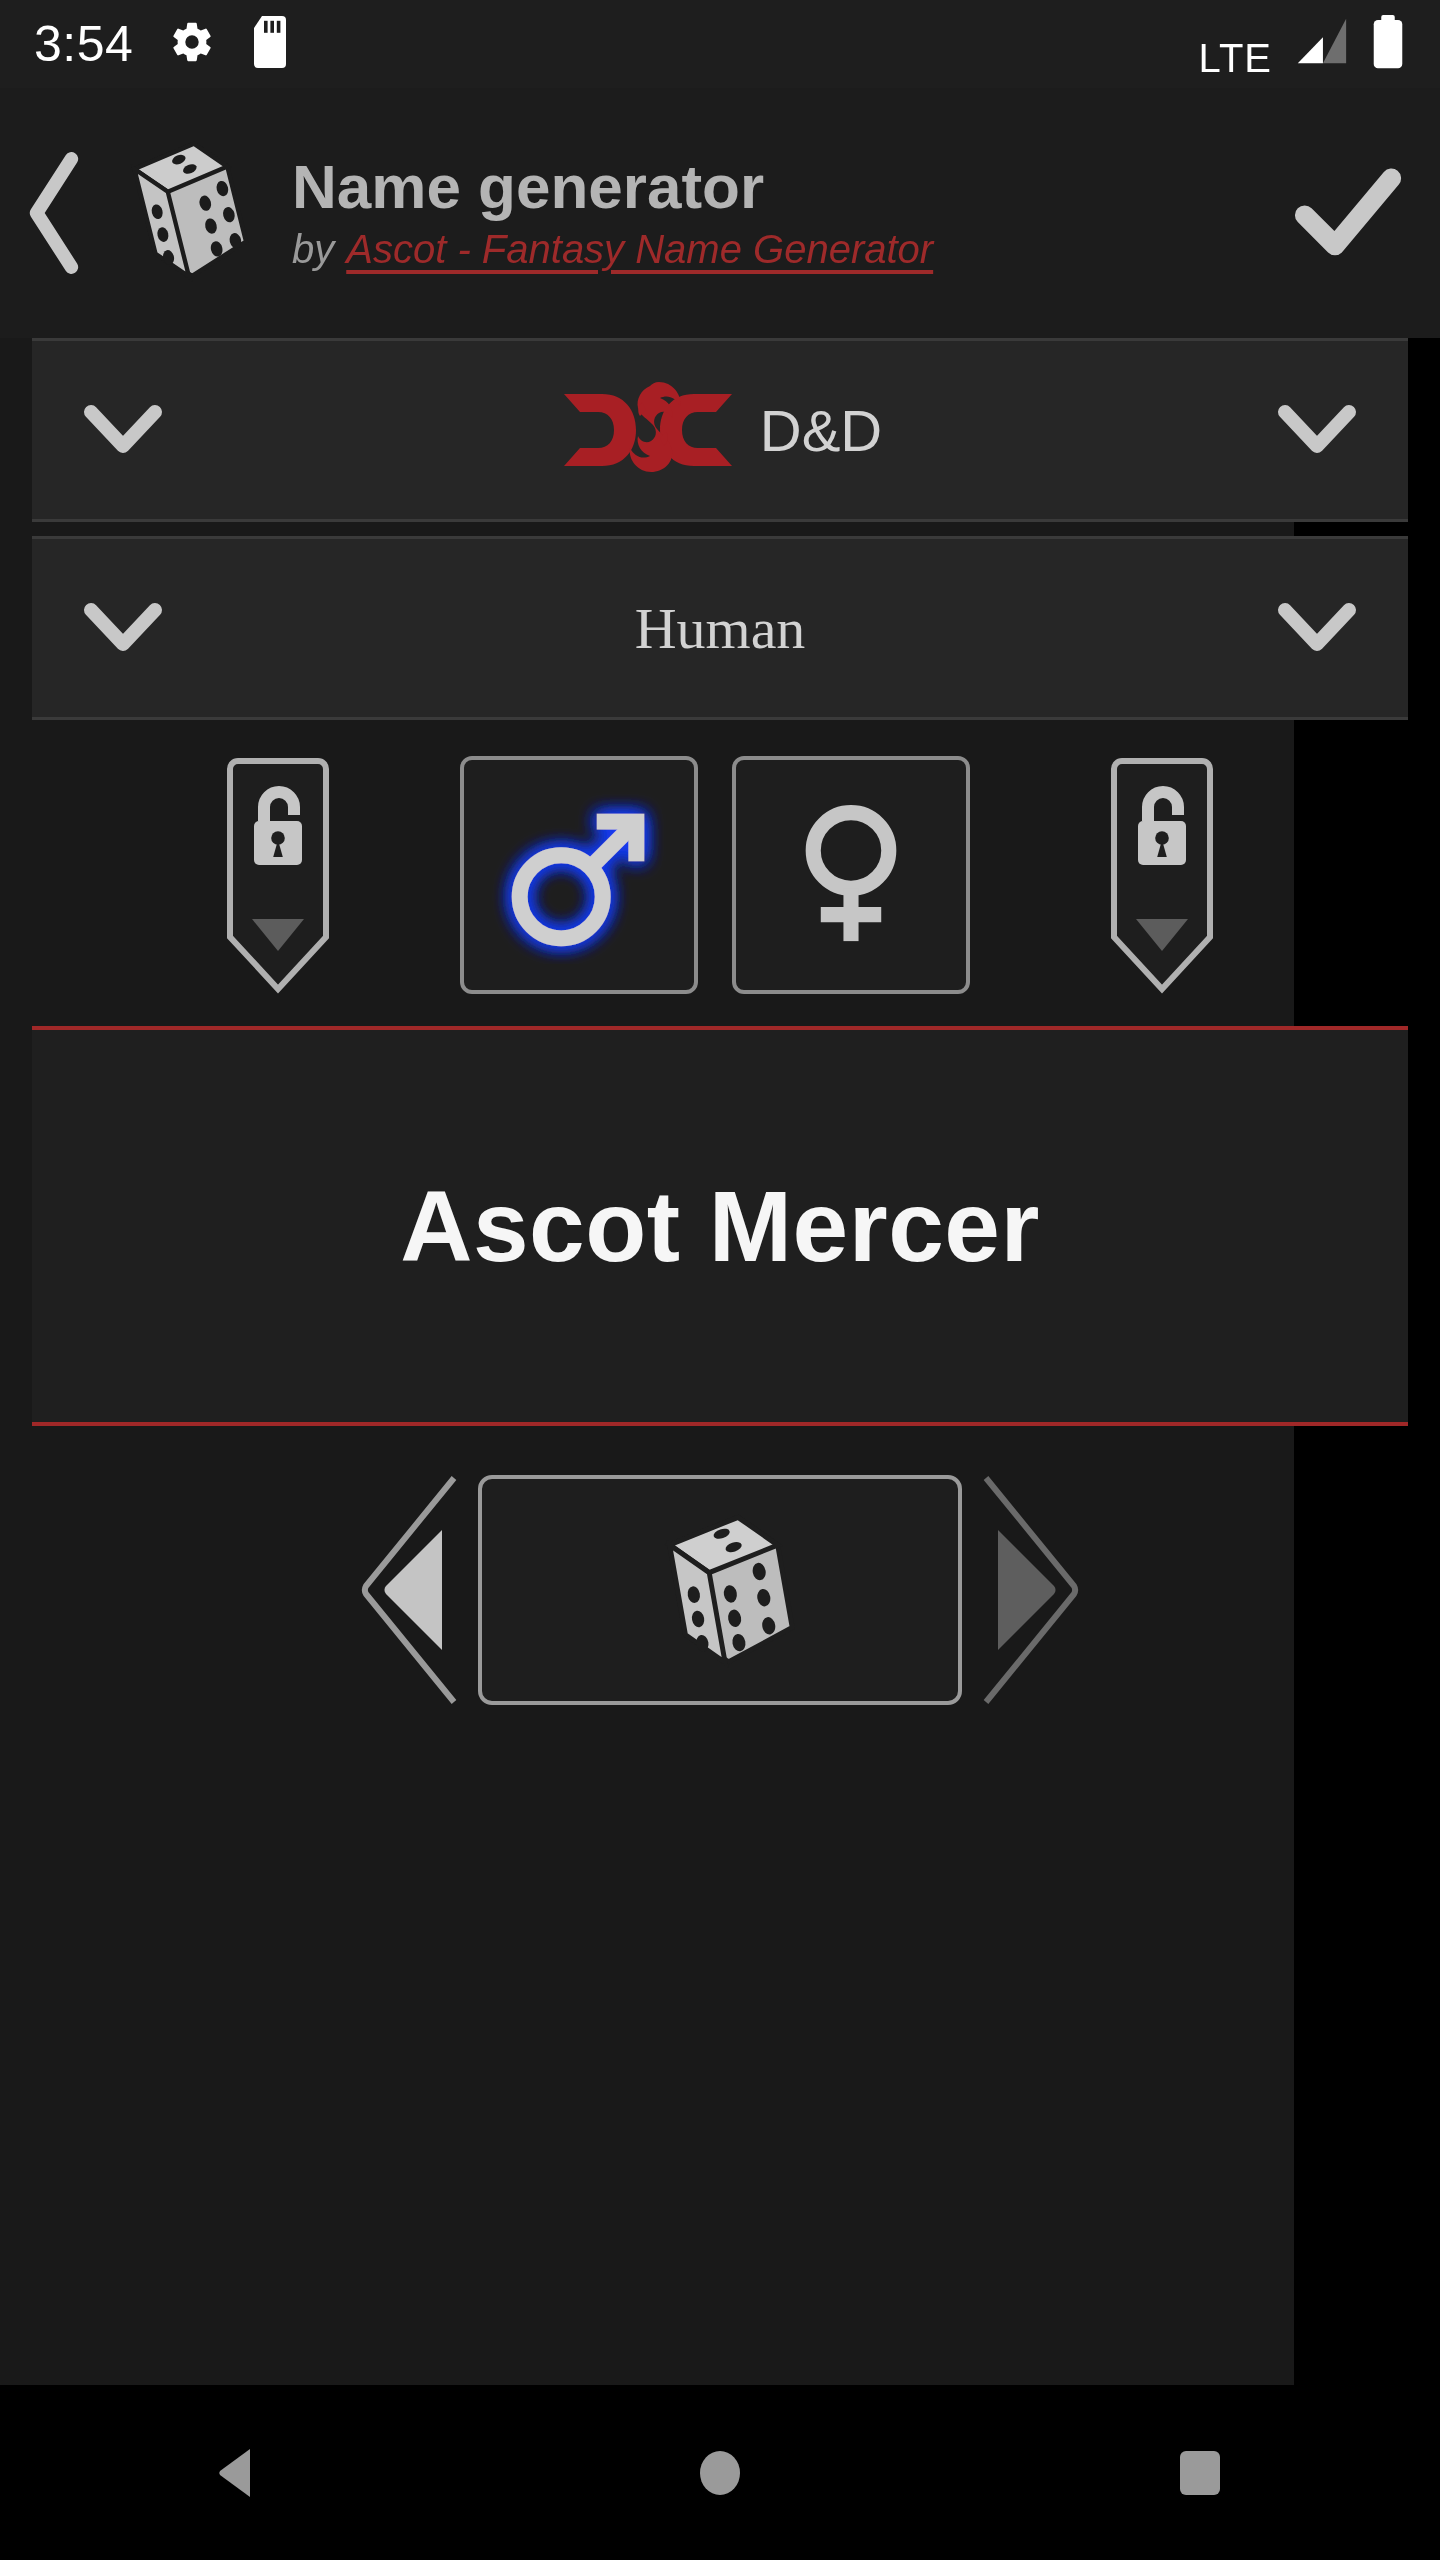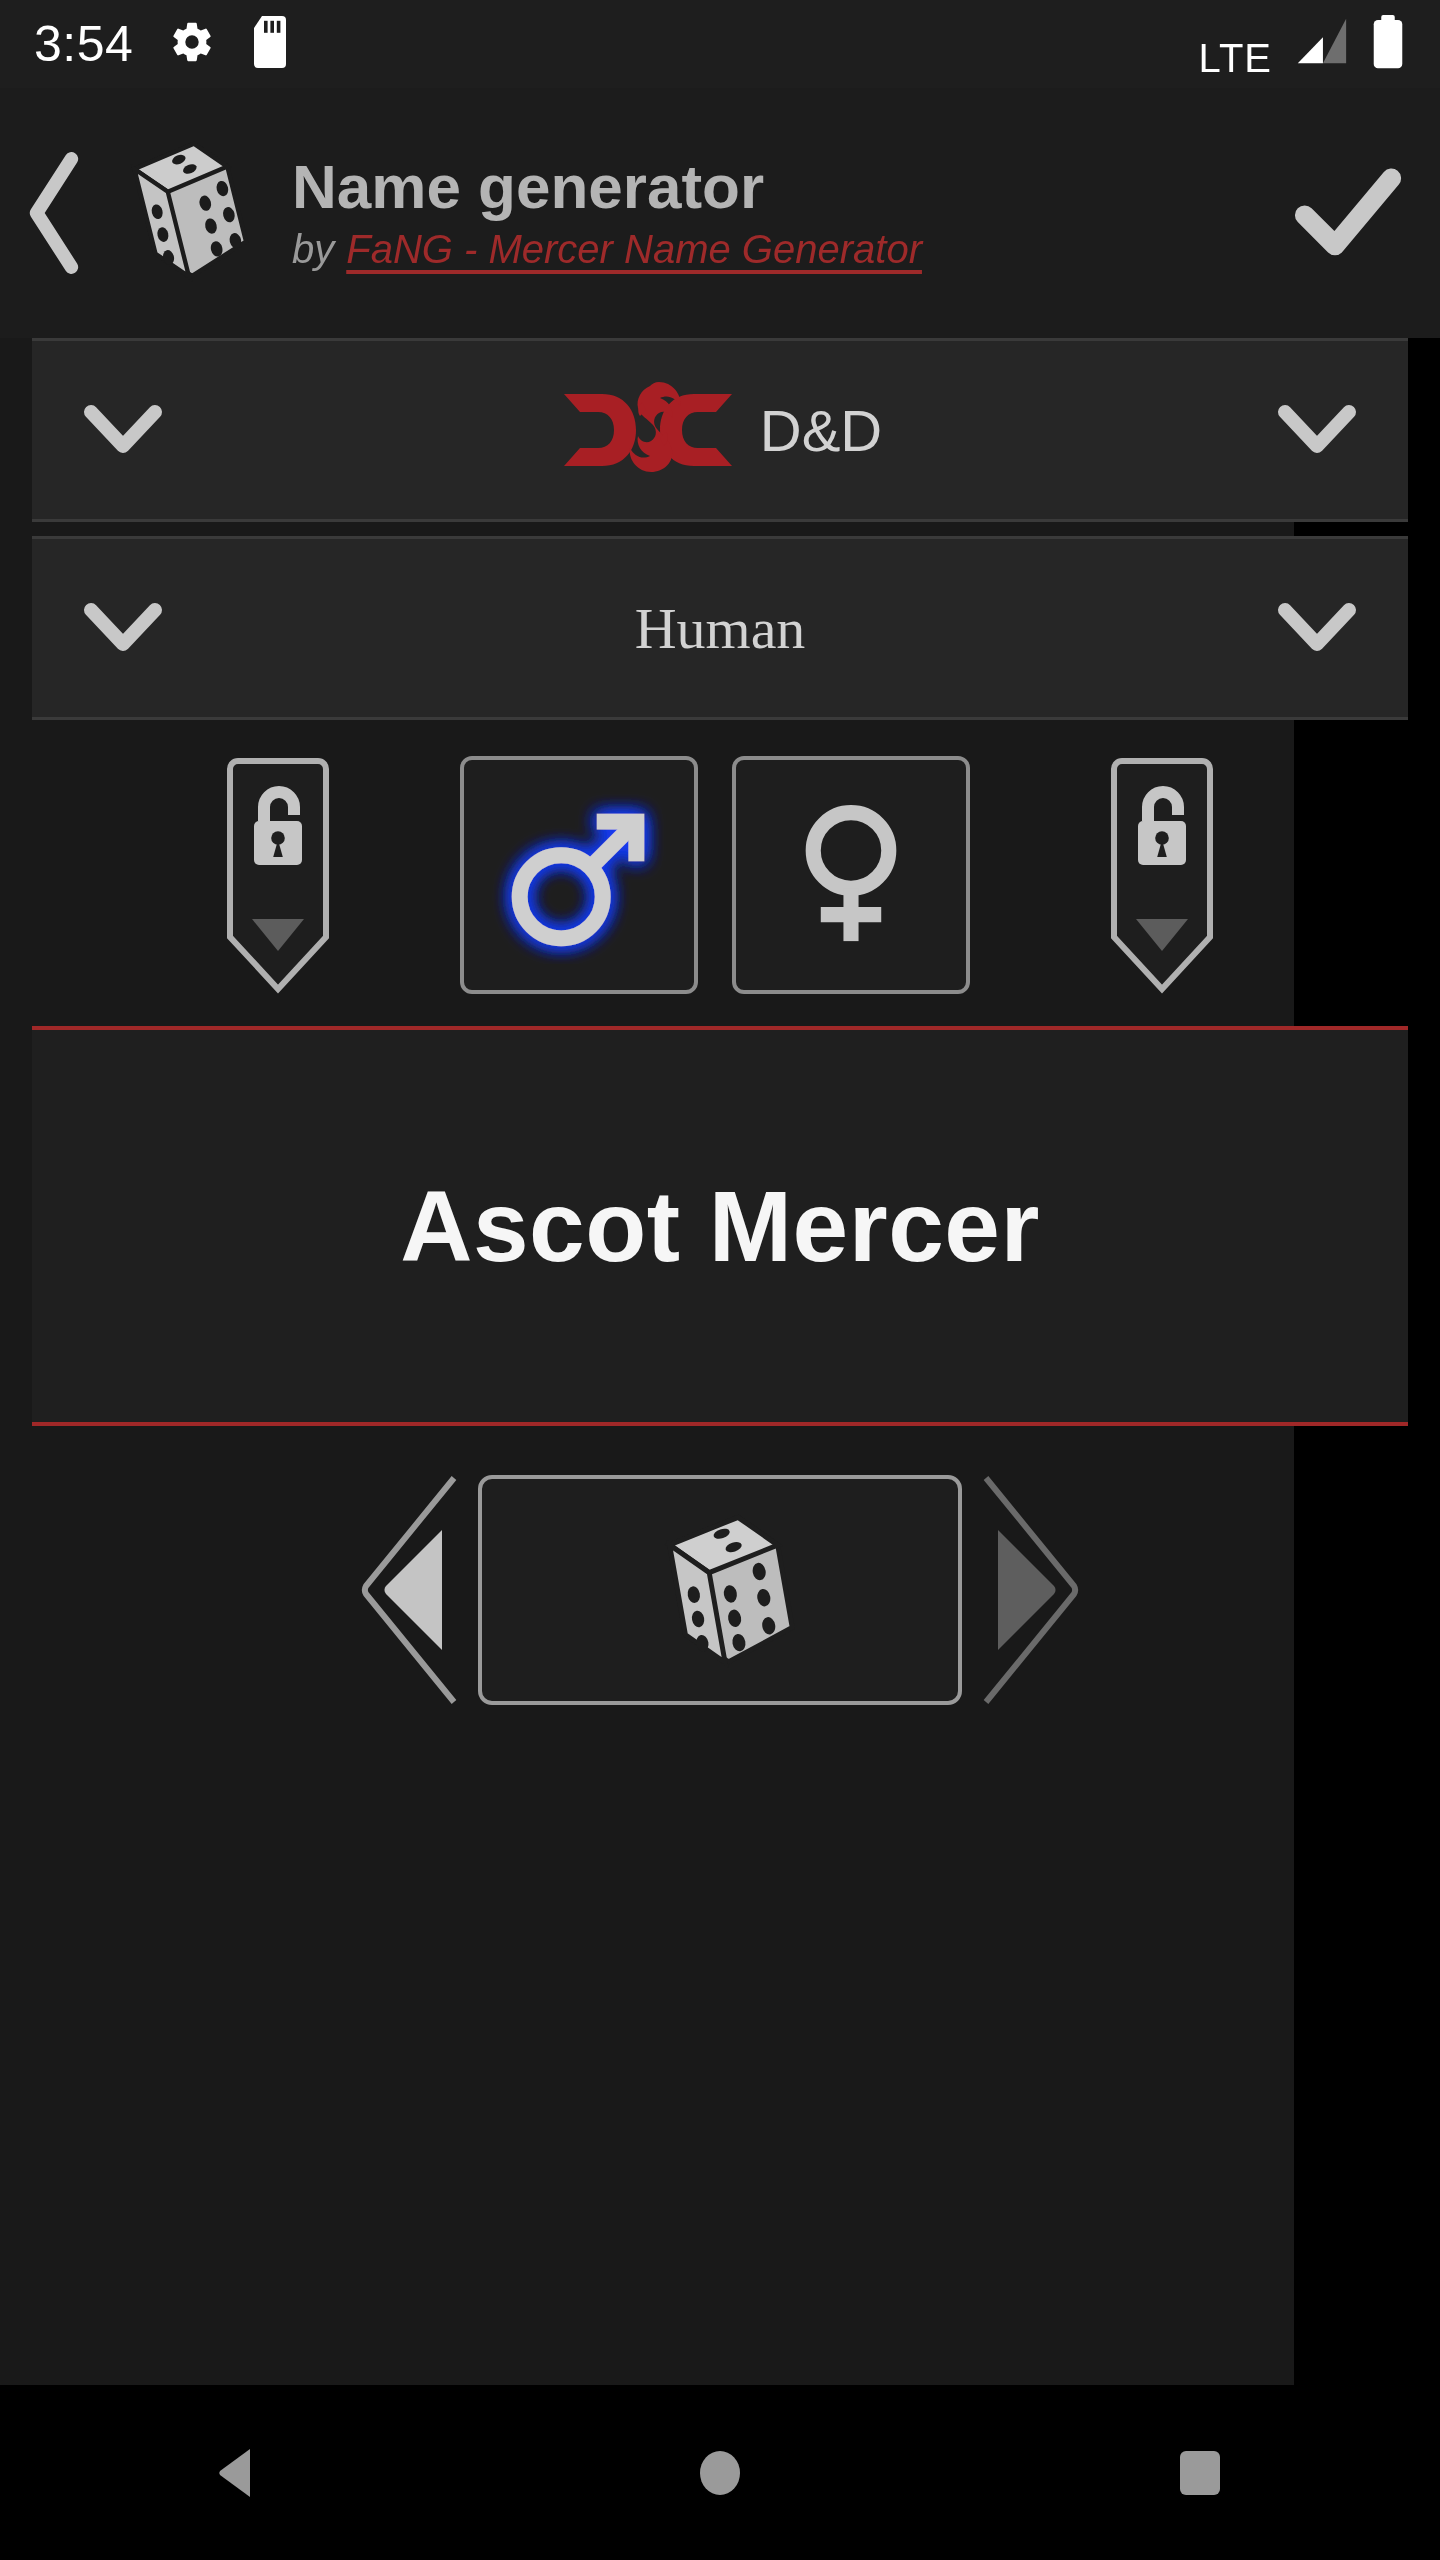--- a/index.html
+++ b/index.html
@@ -187,21 +187,21 @@
           <ellipse cx="78" cy="58" rx="3.4" ry="4.6" fill="#1c1c1c"></ellipse>
           <ellipse cx="78" cy="74" rx="3.4" ry="4.6" fill="#1c1c1c"></ellipse>
         </g>
       </svg>
     </div>
 
     <div id="header-text">
       <div id="app-title">Name generator</div>
       <div id="byline">
         <span id="byline-by">by</span>
-        <span id="byline-link">FaNG - Mercer Name Generator</span>
+        <span id="byline-link">Ascot - Fantasy Name Generator</span>
       </div>
     </div>
 
     <div id="header-check">
       <svg width="130" height="130" viewBox="0 0 60 60">
         <path d="M10 31 L24 45 L50 14" fill="none" stroke="#c8c8c8" stroke-width="9" stroke-linecap="round" stroke-linejoin="round"></path>
       </svg>
     </div>
   </div>
 

